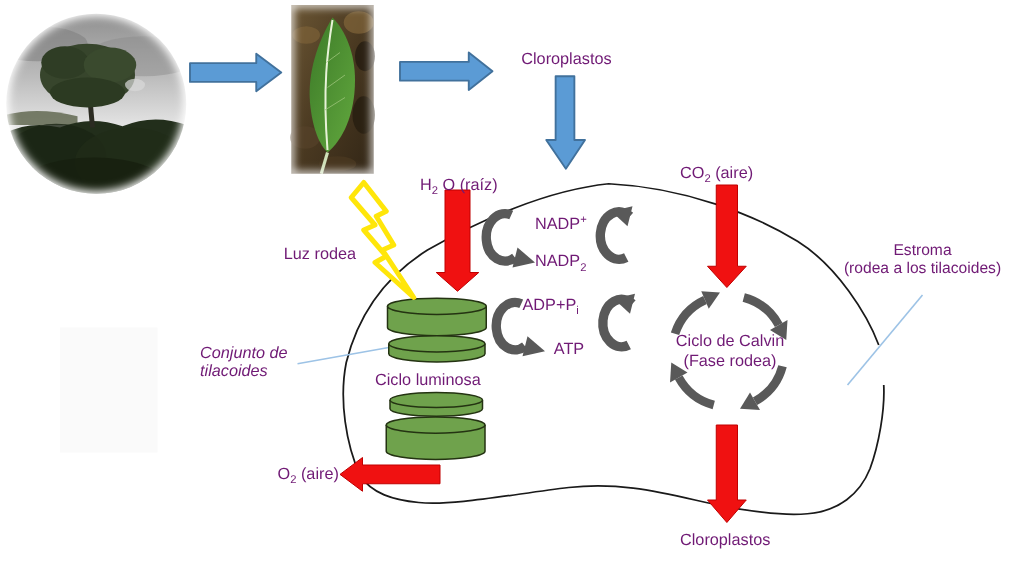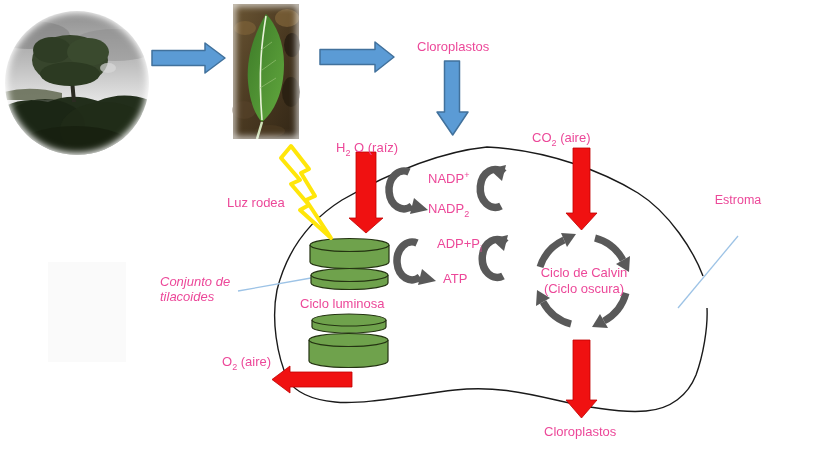--- a/index.html
+++ b/index.html
@@ -1,18 +1,18 @@
 <!DOCTYPE html>
 <html><head>
 <meta charset="utf-8">
 <style>
   html,body{margin:0;padding:0;background:#fff;}
   #stage{
     position:relative;width:816px;height:460px;background:#ffffff;overflow:hidden;
-    font-family:"Liberation Sans","DejaVu Sans",sans-serif;color:#ec4899;
+    font-family:"Liberation Sans","DejaVu Sans",sans-serif;color:#701a75;
   }
   #art{position:absolute;left:0;top:0;width:816px;height:460px;}
   .lbl{position:absolute;font-size:13px;line-height:15px;white-space:nowrap;}
   .lbl sub{font-size:9px;}
   .lbl sup{font-size:9px;}
   .center{text-align:center;white-space:normal;}
   #lbl-estroma{font-size:12.5px;line-height:14px;width:140px;}
   #lbl-calvin{width:112px;line-height:15.5px;}
   #lbl-conjunto{line-height:14.5px;font-style:italic;}
 </style>
@@ -165,63 +165,64 @@
   </svg>
 
   <div class="lbl" style="left:417px;top:39px">
     <span>Cloroplastos</span>
   </div>
 
   <div class="lbl" style="left:336px;top:140px">
     <span>H</span><sub>2</sub><span> O (raíz)</span>
   </div>
 
-  <div class="lbl" style="left:532px;top:130px">
+  <div class="lbl" style="left:544px;top:130px">
     <span>CO</span><sub>2</sub><span> (aire)</span>
   </div>
 
   <div class="lbl" style="left:227px;top:195px">
     <span>Luz rodea</span>
   </div>
 
   <div class="lbl" style="left:428px;top:168px">
     <span>NADP</span><sup>+</sup>
   </div>
 
   <div class="lbl" style="left:428px;top:201px">
     <span>NADP</span><sub>2</sub>
   </div>
 
-  <div class="lbl" style="left:437px;top:236px">
+  <div class="lbl" style="left:418px;top:236px">
     <span>ADP+P</span><sub>i</sub>
   </div>
 
   <div class="lbl" style="left:443px;top:271px">
     <span>ATP</span>
   </div>
 
   <div class="lbl center" id="lbl-calvin" style="left:528px;top:265px">
     <div>Ciclo de Calvin</div>
-    <div>(Ciclo oscura)</div>
+    <div>(Fase rodea)</div>
   </div>
 
   <div class="lbl" style="left:300px;top:296px">
     <span>Ciclo luminosa</span>
   </div>
 
   <div class="lbl" id="lbl-conjunto" style="left:160px;top:275px">
     <div>Conjunto de</div>
     <div>tilacoides</div>
   </div>
 
   <div class="lbl center" id="lbl-estroma" style="left:668px;top:193px">
     <div>Estroma</div>
-  </div>
-
-  <div class="lbl" style="left:222px;top:354px">
+    <div>(rodea a los tilacoides)</div>
+  </div>
+
+  <div class="lbl" style="left:222px;top:371px">
     <span>O</span><sub>2</sub><span> (aire)</span>
   </div>
 
   <div class="lbl" style="left:544px;top:424px">
     <span>Cloroplastos</span>
   </div>
 
 </div>
 
 </body></html>

